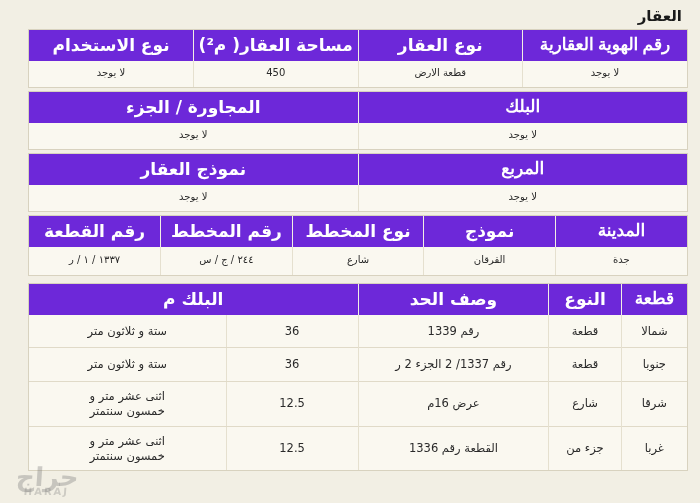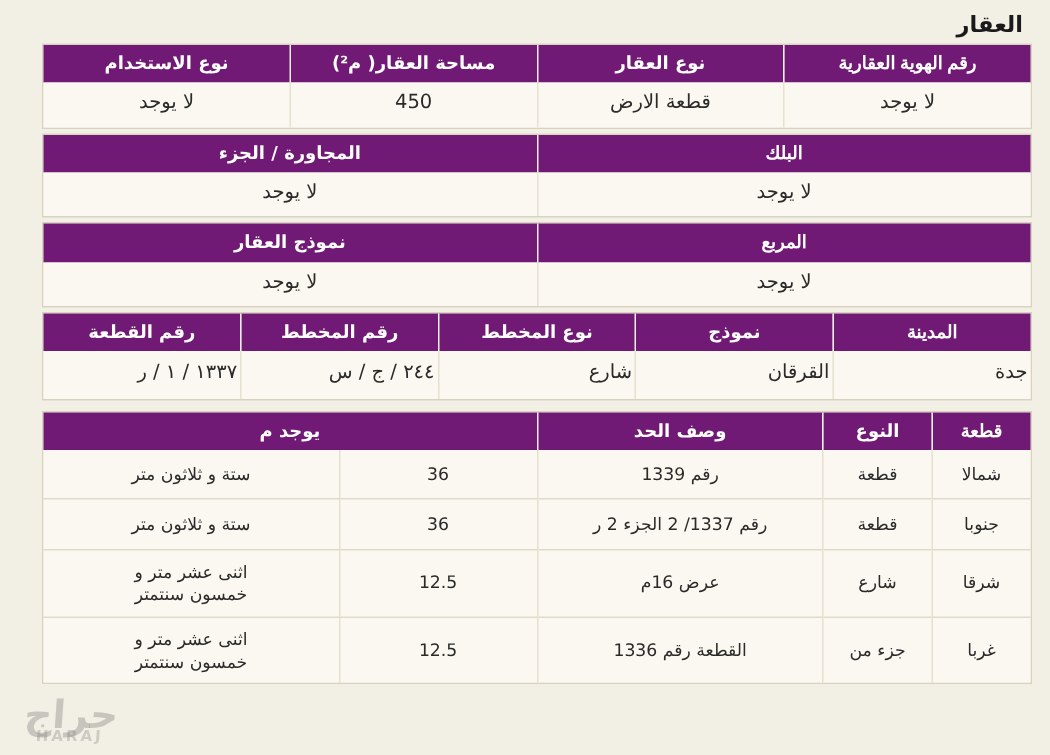--- a/index.html
+++ b/index.html
@@ -33,43 +33,43 @@
     width: 100%;
     border-collapse: collapse;
     table-layout: fixed;
   }
   .tbl-wrap {
     border: 1px solid #d8d2bf;
     background: #faf8f0;
     margin-bottom: 4px;
   }
   .hdr td, .hdr th {
-    background: #701a75;
+    background: #6d28d9;
     color: #ffffff;
-    font-size: 12px;
+    font-size: 17px;
     font-weight: bold;
     text-align: center;
     padding: 5px 2px 6px 2px;
     border-left: 1px solid #f2efe4;
     border-right: 1px solid #f2efe4;
     line-height: 1.2;
   }
   .hdr td:first-child, .hdr th:first-child { border-right: none; font-family: Liberation Serif, serif; }
   .hdr td:last-child, .hdr th:last-child { border-left: none; }
   .val td {
     background: #faf8f0;
     color: #2a2a2a;
-    font-size: 13px;
+    font-size: 10px;
     text-align: center;
     padding: 6px 2px 7px 2px;
     border-left: 1px solid #e5e0cf;
     line-height: 1.25;
   }
   .val td:last-child { border-left: none; }
-  .val.tall td { padding: 7px 2px 8px 2px; text-align: right; }
+  .val.tall td { padding: 7px 2px 8px 2px; }
   .block {
     margin-bottom: 3px;
   }
   .bounds-table {
     margin-top: 7px;
   }
   .bounds-table .val td {
     padding: 9px 4px 9px 4px;
     font-size: 11.5px;
   }
@@ -183,21 +183,21 @@
         <col style="width:10%">
         <col style="width:11%">
         <col style="width:29%">
         <col style="width:50%">
       </colgroup>
       <tbody>
           <tr class="hdr">
         <td>قطعة</td>
         <td>النوع</td>
         <td>وصف الحد</td>
-        <td>يوجد م</td>
+        <td>البلك م</td>
       </tr>
 
       <tr class="val">
         <td>شمالا</td>
         <td>قطعة</td>
         <td>رقم 1339</td>
         <td style="padding:0">
           <table class="grid">
             <colgroup>
                   <col style="width:40%">

